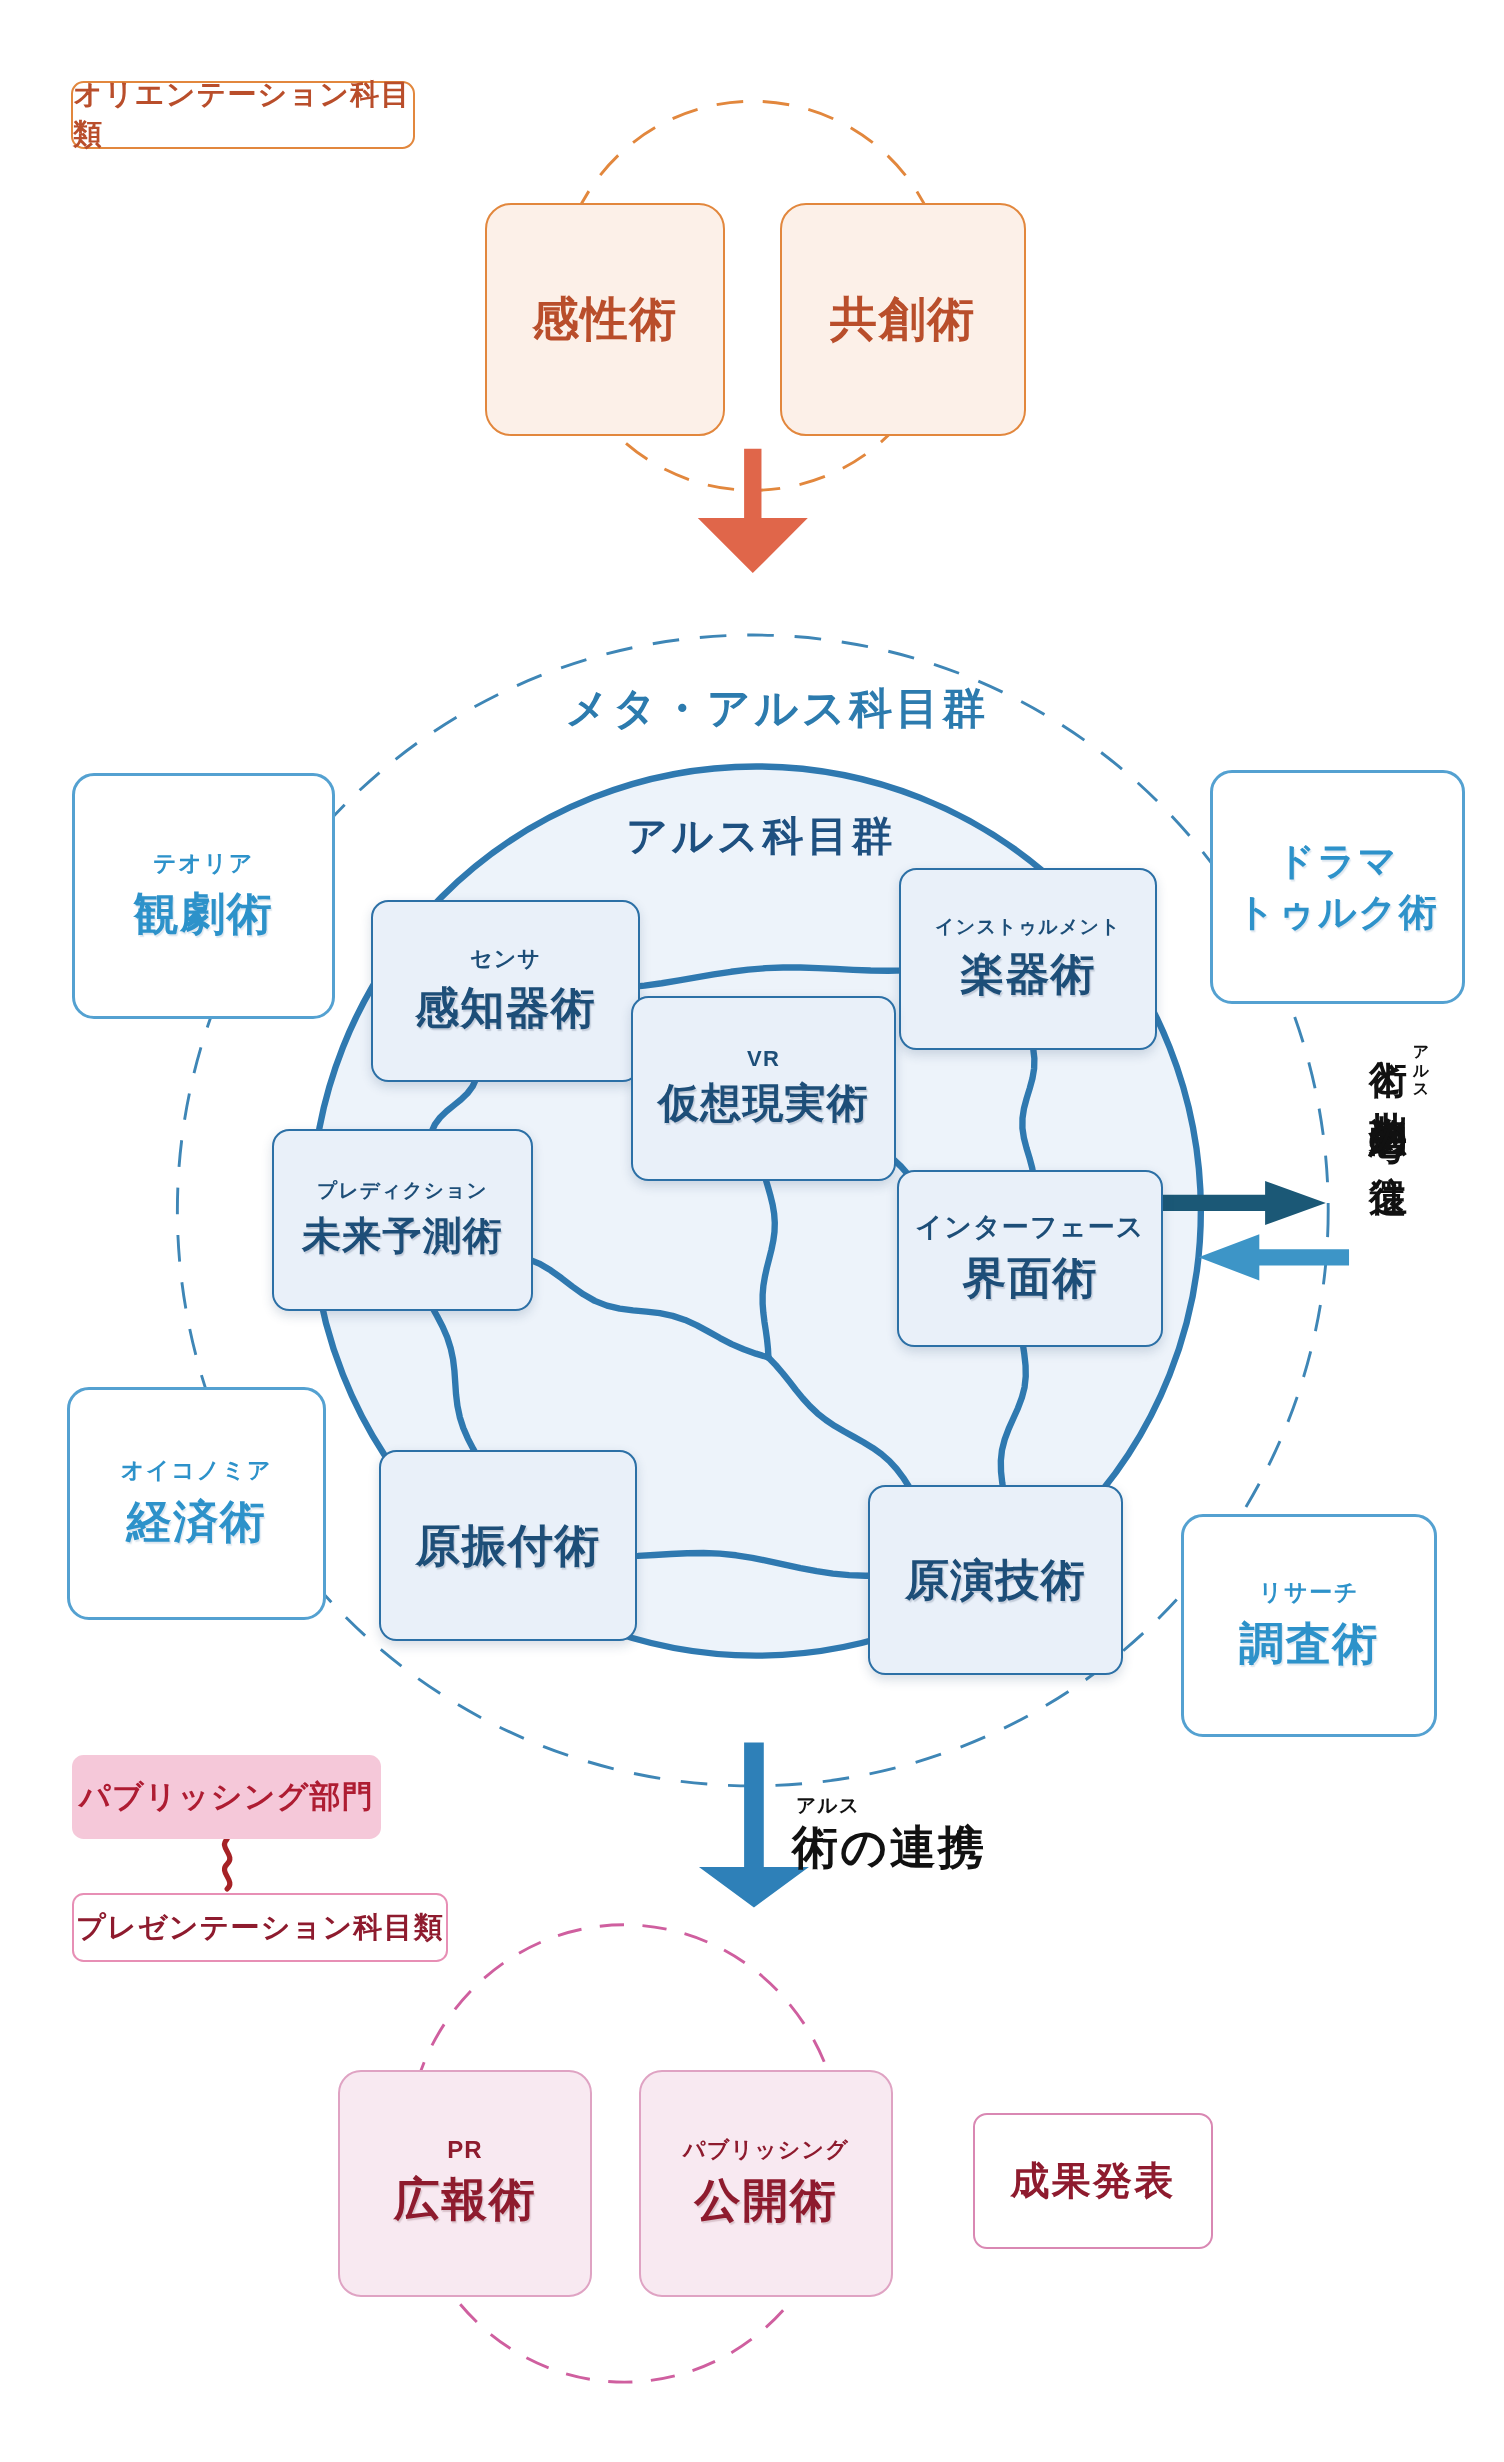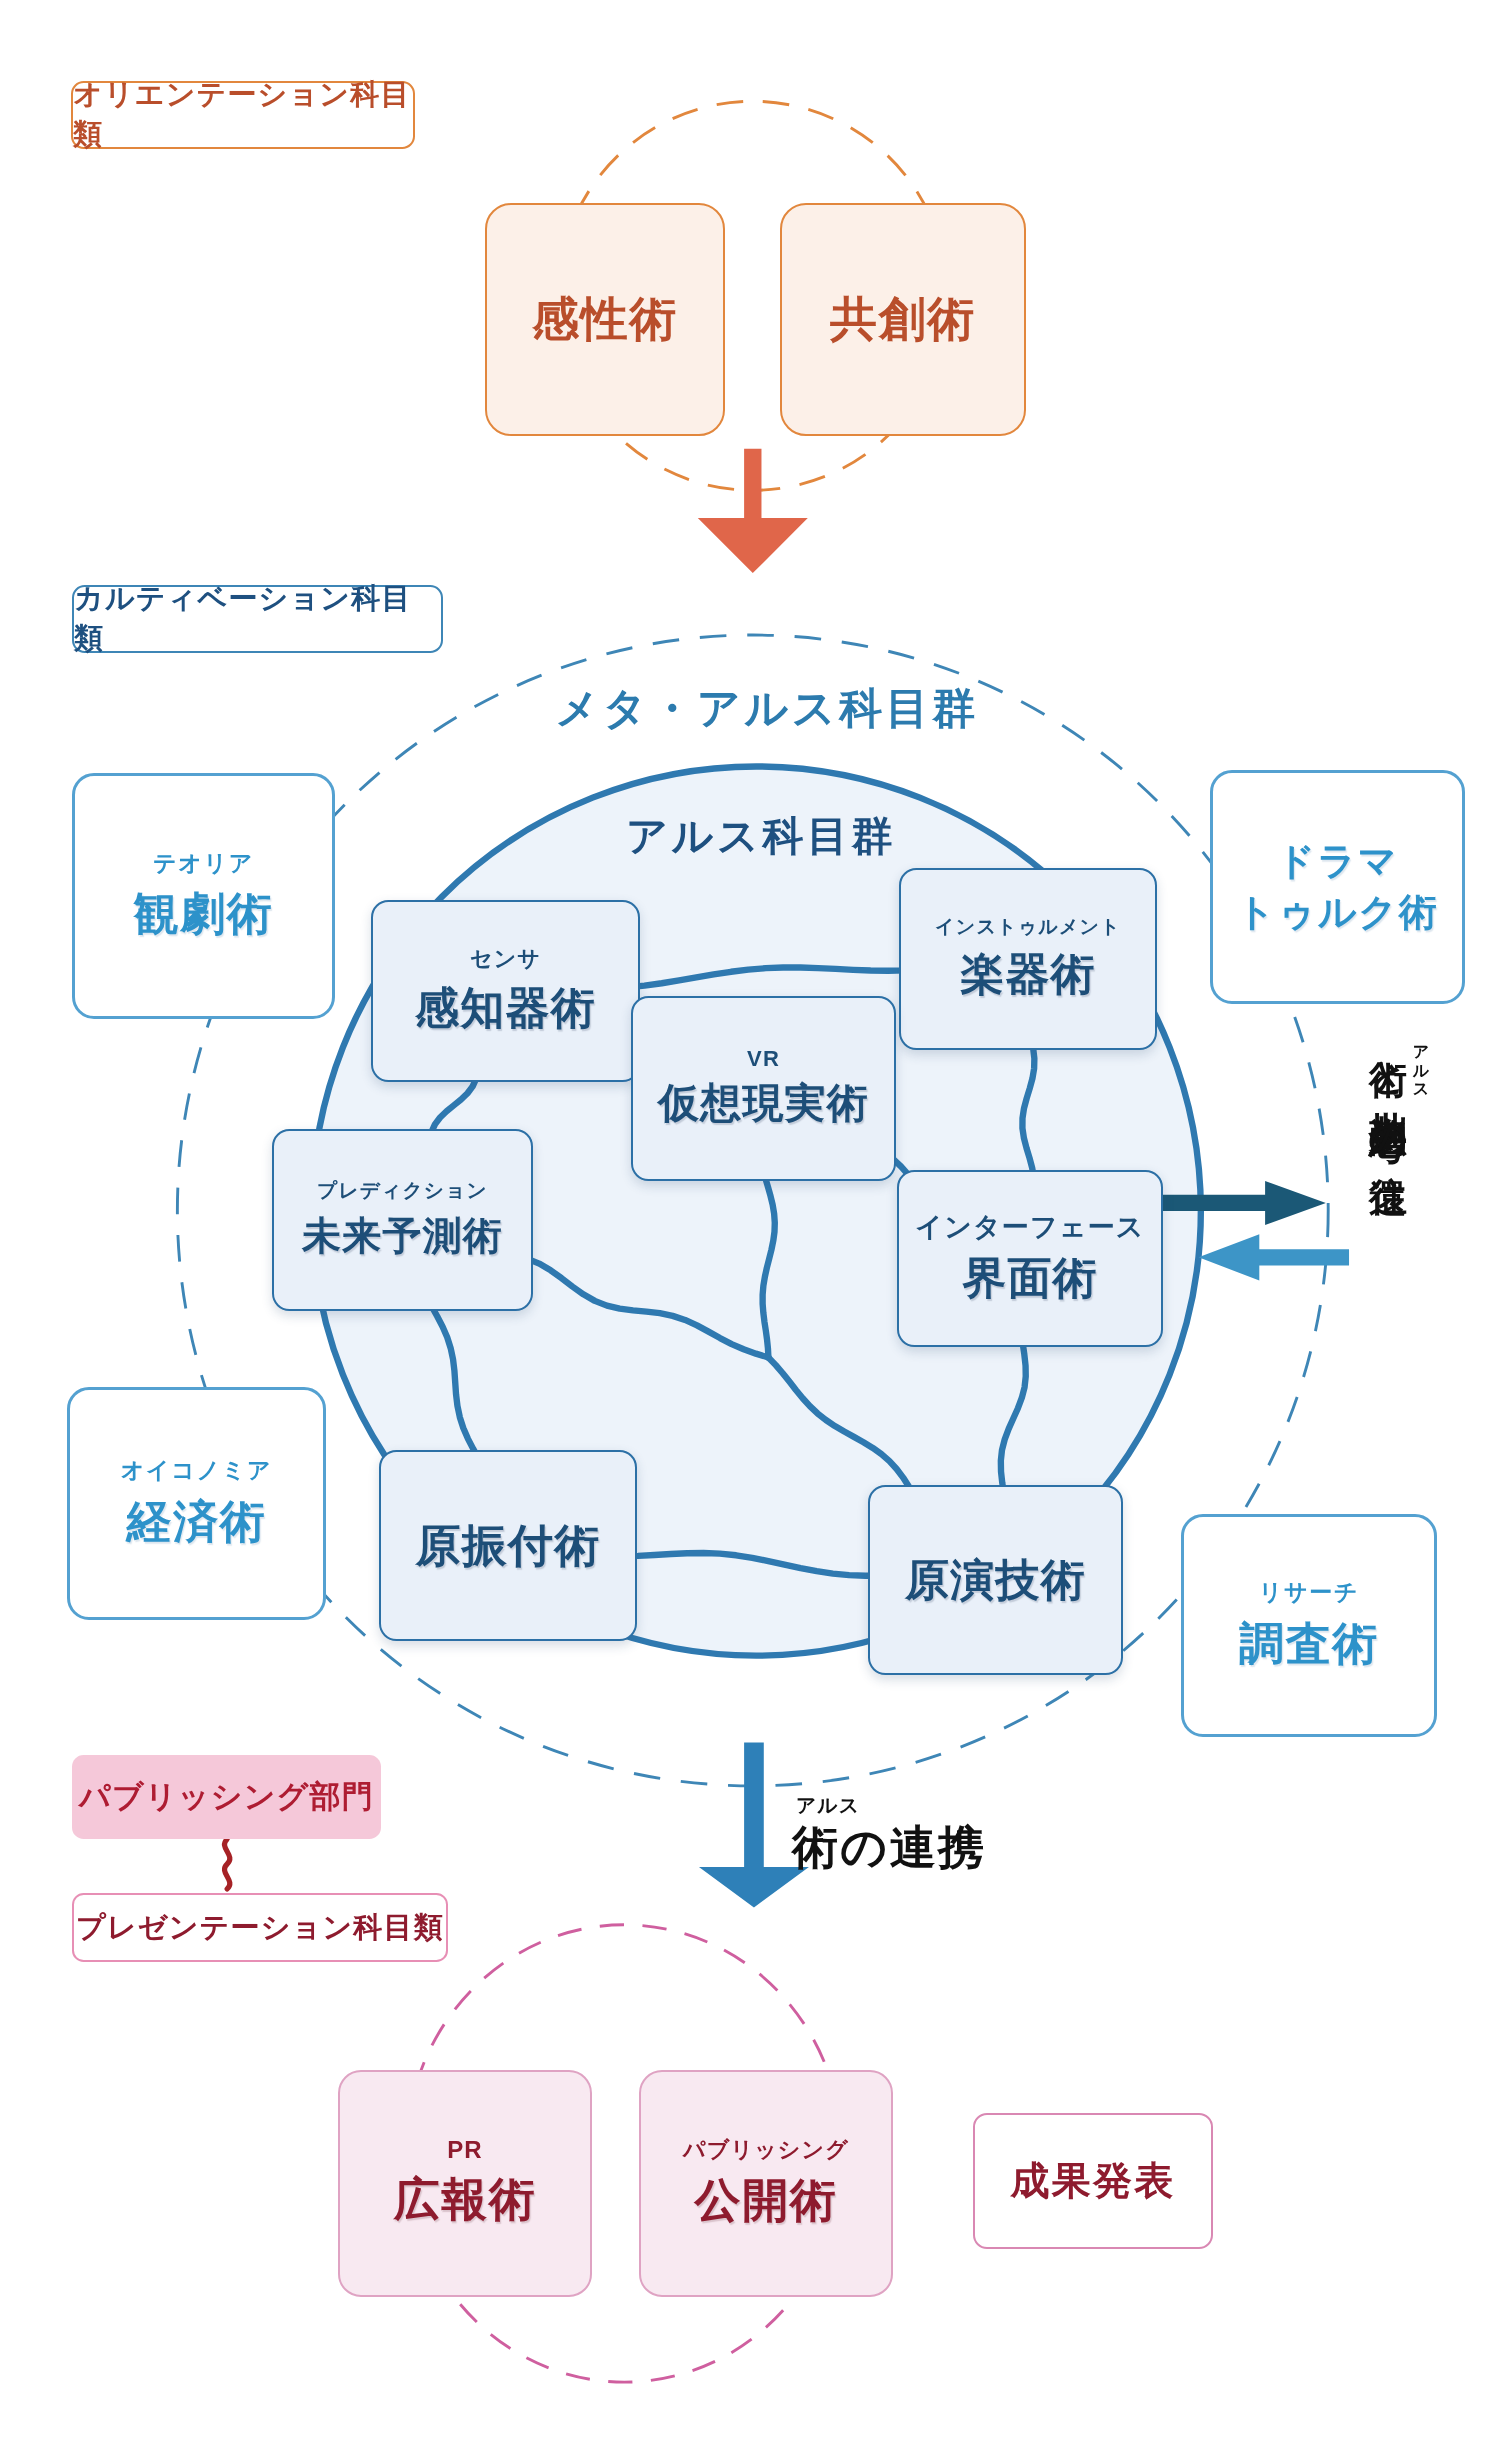--- a/index.html
+++ b/index.html
@@ -29,21 +29,21 @@
   .seclabel.blue{border:2.3px solid var(--blue-dash);color:var(--blue-dark);font-size:29px;}
   .seclabel.pinkfill{background:var(--pink-label-fill);border:none;color:var(--pink-label-text);font-size:31px;border-radius:11.6px;}
   .seclabel.pinkline{border:2.3px solid var(--pink-border);color:var(--dark-red);font-size:29px;border-radius:11.6px;}
 
   
   .obox{background:var(--orange-fill);border:2.9px solid var(--orange-border);border-radius:26px;
     color:var(--orange-text);font-weight:bold;font-size:47px;letter-spacing:1.7px;}
 
   
   .circletitle{font-weight:bold;letter-spacing:3.5px;transform:translateX(-50%);white-space:nowrap;}
-  .meta{color:var(--blue-title);font-size:43px;}
+  .meta{color:var(--blue-title);font-size:43px;margin-left:10px;}
   .arst{color:var(--blue-dark);font-size:41px;}
 
   
   .sbox{background:var(--subject-fill);border:2.3px solid var(--subject-border);border-radius:17.4px;
     color:var(--subject-text);box-shadow:0 4.6px 10.4px rgba(40,70,110,.18);}
   .sbox .ruby{font-size:21px;font-weight:bold;letter-spacing:1.2px;margin-bottom:4.6px;}
   .sbox .main{font-size:44px;font-weight:bold;letter-spacing:1.2px;text-shadow:1.2px 1.7px 1.2px rgba(20,40,70,.18);white-space:nowrap;}
 
   
   .wbox{background:#fff;border:3.5px solid var(--satellite-border);border-radius:22px;color:var(--satellite-text);}
@@ -100,23 +100,20 @@
       </g>
     <path class="a-dark" d="M2000 2064 L2185 2064 L2185 2040 L2290 2078 L2185 2116 L2185 2092 L2000 2092 Z"></path>
     <path class="a-light" d="M2330 2158 L2175 2158 L2175 2132 L2070 2172 L2175 2212 L2175 2186 L2330 2186 Z"></path>
     <path class="a-blue" d="M1285 3010 L1319 3010 L1319 3225 L1397 3225 L1302 3295 L1207 3225 L1285 3225 Z"></path>
     <path class="redwavy" d="M392 3177 C376 3192 408 3205 392 3220 C376 3235 408 3248 392 3263"></path>
     <ellipse class="dash-pink" cx="1078" cy="3720" rx="377" ry="395"></ellipse>
   </svg>
 
   <div class="abs seclabel orange" style="left:71px;top:81px;width:344px;height:68px;">
     <span>オリエンテーション科目類</span>
-  </div>
-  <div class="abs seclabel blue" style="left:72px;top:585px;width:371px;height:68px;">
-    <span>カルティベーション科目類</span>
   </div>
 
   <div class="abs obox center" style="left:485px;top:203px;width:240px;height:233px;">
     <span>感性術</span>
   </div>
   <div class="abs obox center" style="left:780px;top:203px;width:246px;height:233px;">
     <span>共創術</span>
   </div>
 
   <div class="abs circletitle meta" style="left:767px;top:680px;">メタ・アルス科目群</div>

